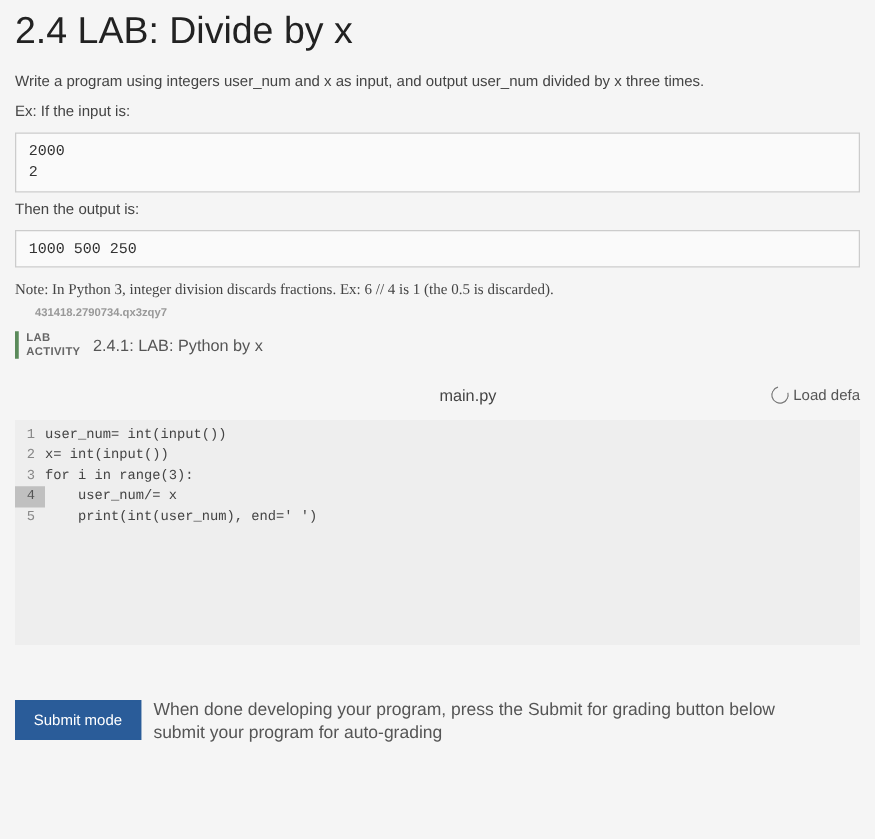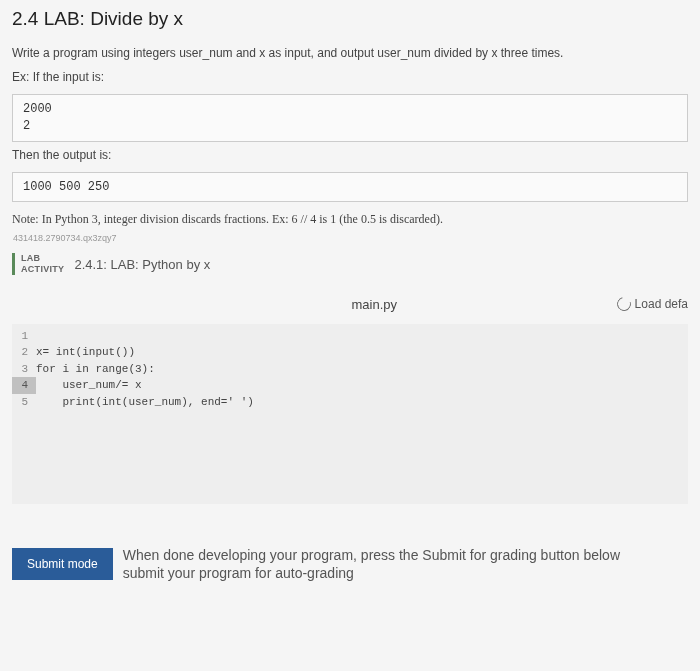--- a/index.html
+++ b/index.html
@@ -10,21 +10,21 @@
     body {
       font-family: -apple-system, BlinkMacSystemFont, "Segoe UI", Helvetica, Arial, sans-serif;
       background: #f5f5f5;
       color: #333;
       width: 700px;
       height: 671px;
       overflow: hidden;
       font-size: 13px;
     }
     .page-title {
-      font-size: 19px;
+      font-size: 30px;
       font-weight: 500;
       color: #222;
       padding: 8px 12px 12px 12px;
     }
     .description {
       padding: 4px 0 8px 12px;
       font-size: 12px;
       color: #444;
     }
     .subline {
@@ -43,23 +43,24 @@
       line-height: 1.4;
       white-space: pre-wrap;
     }
     .note {
       padding: 6px 12px 4px 12px;
       font-size: 12px;
       color: #444;
       font-family: Liberation Serif, serif;
     }
     .activity-id {
-      padding: 2px 13px;
+      padding: 2px 28px;
       font-size: 9px;
       color: #999;
+      font-weight: bold;
     }
     .lab-activity-row {
       display: flex;
       align-items: center;
       margin: 8px 12px 6px 12px;
       gap: 10px;
     }
     .lab-activity-label {
       border-left: 3px solid #5a8a5a;
       padding-left: 6px;
@@ -191,20 +192,21 @@
   <div class="filename">main.py</div>
   <div class="load-default">
     <span class="reload-icon"></span>
     <span>Load defa</span>
   </div>
 </div>
 
 <div class="code-editor">
   <div class="code-line">
     <span class="gutter">1</span>
+    <span class="code-text">user_num= int(input())</span>
   </div>
   <div class="code-line">
     <span class="gutter">2</span>
     <span class="code-text">x= int(input())</span>
   </div>
   <div class="code-line">
     <span class="gutter">3</span>
     <span class="code-text">for i in range(3):</span>
   </div>
   <div class="code-line">

